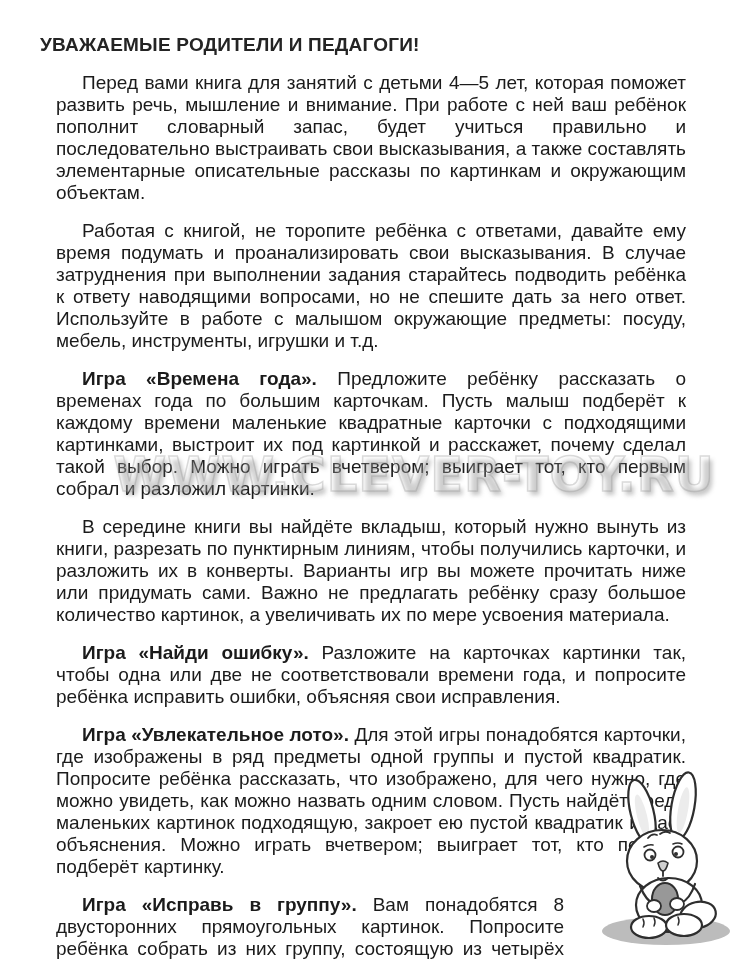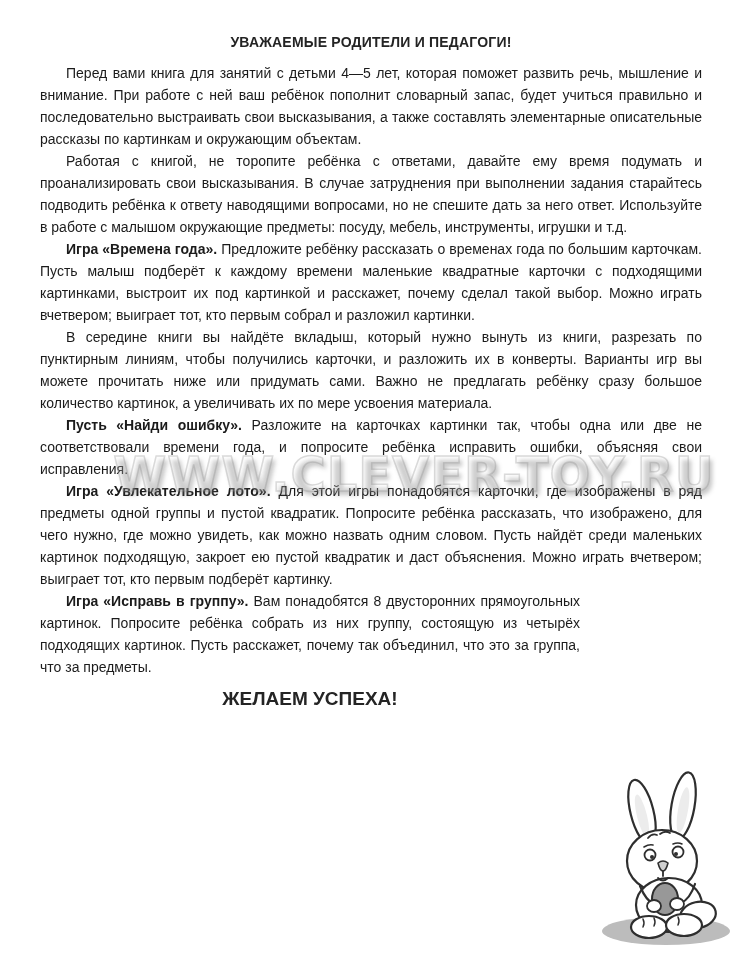--- a/index.html
+++ b/index.html
@@ -11,32 +11,31 @@
     font-family: "Liberation Sans", "DejaVu Sans", sans-serif;
     color: #1b1b1b;
     overflow: hidden;
   }
   .content {
     position: absolute;
     left: 40px; top: 26px;
     width: 662px;
   }
   .doc-title {
-    text-align: center;
-    font-size: 14px;
+    font-size: 19px;
     font-weight: 700;
     letter-spacing: 0.2px;
     color: #242424;
     margin: 8px 0 12px 0;
   }
   .content p {
-    margin: 0;
+    margin: 16px;
     text-indent: 26px;
     text-align: justify;
-    font-size: 14px;
+    font-size: 19px;
     line-height: 22px;
     hyphens: manual;
     -webkit-hyphens: manual;
   }
   .content p b { font-weight: 700; }
   .closing {
     text-align: center;
     font-size: 19px;
     font-weight: 700;
     margin-top: 10px;
@@ -73,21 +72,21 @@
 
 <div class="page">
 
   <div class="content">
     <div class="doc-title">УВАЖАЕМЫЕ РОДИТЕЛИ И ПЕДАГОГИ!</div>
     <div>
         <p>Перед вами книга для занятий с детьми 4—5 лет, которая поможет развить речь, мышление и внимание. При работе с ней ваш ребёнок пополнит словар­ный запас, будет учиться правильно и последовательно выстраивать свои вы­сказывания, а также составлять элементарные описательные рассказы по кар­тинкам и окружающим объектам.</p>
         <p>Работая с книгой, не торопите ребёнка с ответами, давайте ему время поду­мать и проанализировать свои высказывания. В случае затруднения при выпол­нении задания старайтесь подводить ребёнка к ответу наводящими вопросами, но не спешите дать за него ответ. Используйте в работе с малышом окружаю­щие предметы: посуду, мебель, инструменты, игрушки и т.д.</p>
         <p><b>Игра «Времена года». </b>Предложите ребёнку рассказать о временах года по большим карточкам. Пусть малыш подберёт к каждому времени маленькие квадратные карточки с подходящими картинками, выстроит их под картинкой и расскажет, почему сделал такой выбор. Можно играть вчетвером; выиграет тот, кто первым собрал и разложил картинки.</p>
         <p>В середине книги вы найдёте вкладыш, который нужно вынуть из книги, раз­резать по пунктирным линиям, чтобы получились карточки, и разложить их в конверты. Варианты игр вы можете прочитать ниже или придумать сами. Важно не предлагать ребёнку сразу большое количество картинок, а увеличивать их по мере усвоения материала.</p>
-        <p><b>Пусть «Найди ошибку». </b>Разложите на карточках картинки так, чтобы одна или две не соответствовали времени года, и попросите ребёнка исправить ошиб­ки, объясняя свои исправления.</p>
+        <p><b>Игра «Найди ошибку». </b>Разложите на карточках картинки так, чтобы одна или две не соответствовали времени года, и попросите ребёнка исправить ошиб­ки, объясняя свои исправления.</p>
         <p><b>Игра «Увлекательное лото». </b>Для этой игры понадобятся карточки, где изо­бражены в ряд предметы одной группы и пустой квадратик. Попросите ребёнка рассказать, что изображено, для чего нужно, где можно увидеть, как можно назвать одним словом. Пусть найдёт среди маленьких картинок подходящую, закроет ею пустой квадратик и даст объяснения. Можно играть вчетвером; вы­играет тот, кто первым подберёт картинку.</p>
         <p><span class="rabbit-spacer"></span><b>Игра «Исправь в группу». </b>Вам понадобятся 8 двусторонних прямоугольных картинок. Попросите ребёнка собрать из них группу, состоящую из четырёх подходящих картинок. Пусть расскажет, почему так объ­единил, что это за группа, что за предметы.</p>
       </div>
     <div class="closing">ЖЕЛАЕМ УСПЕХА!</div>
   </div>
 
   <div class="watermark">WWW.CLEVER-TOY.RU</div>
 
   <svg class="rabbit" width="146" height="180" viewBox="0 0 146 180" xmlns="http://www.w3.org/2000/svg">
 

